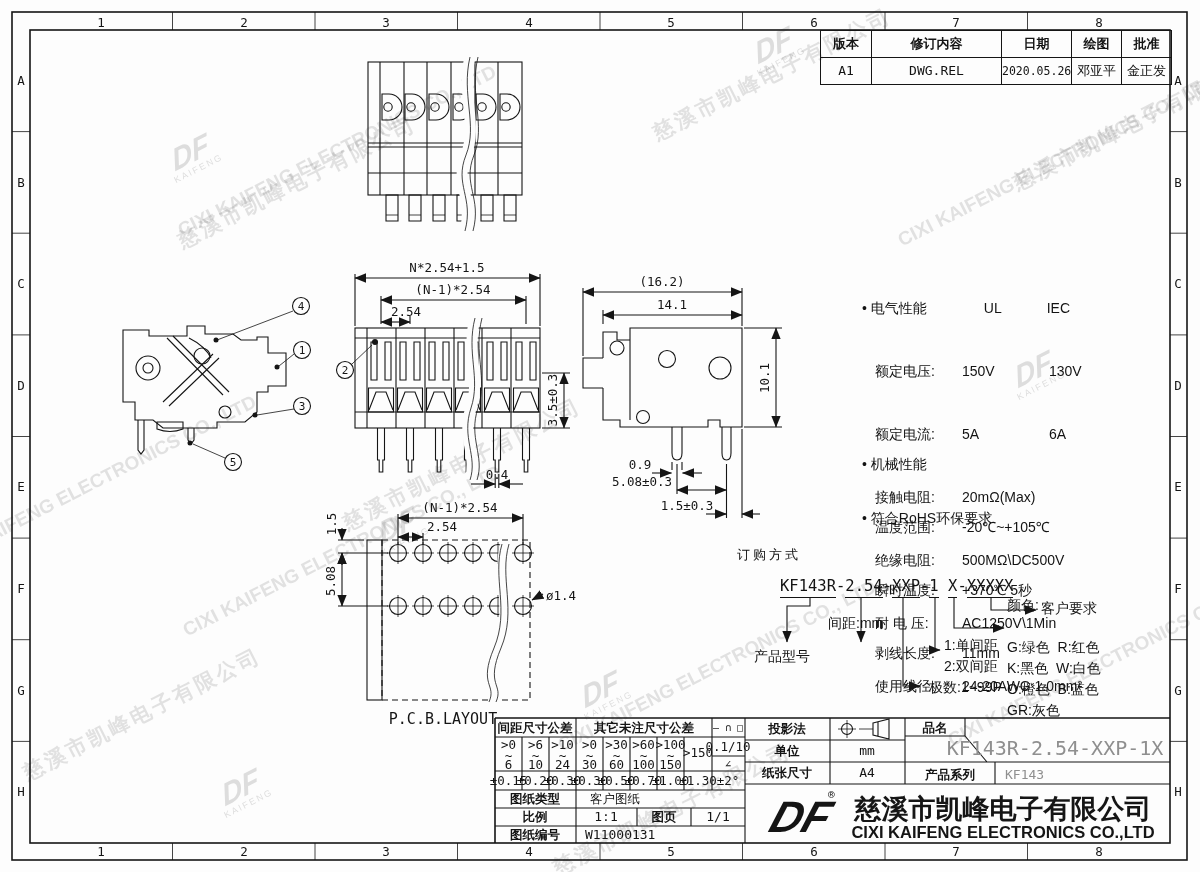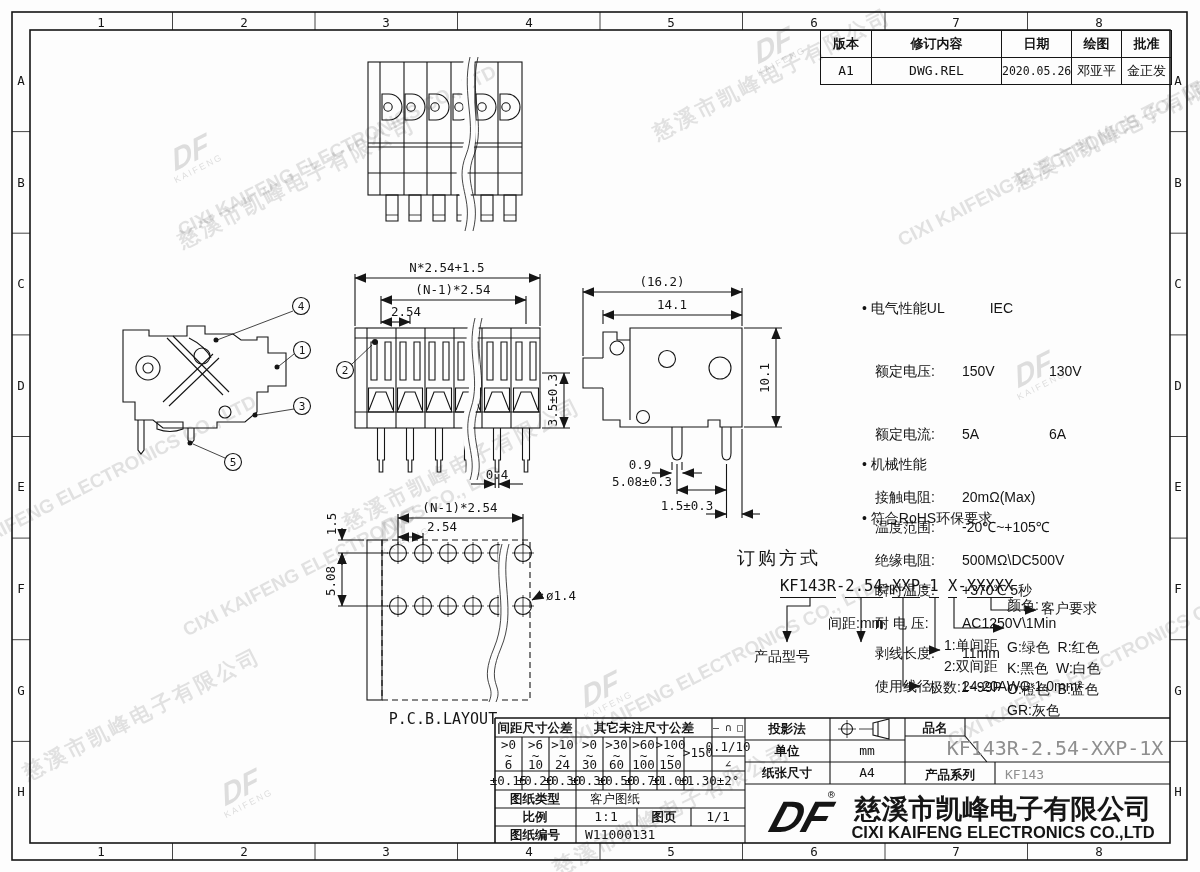--- a/index.html
+++ b/index.html
@@ -32,23 +32,23 @@
   .rev{display:grid;grid-template-columns:50px 130px 70px 50px 50px;border:1.6px solid #151515}
   .rev div{height:26px;line-height:26px;text-align:center;border-left:1px solid #151515;font-size:13px}
   .rev div:nth-child(5n+1){border-left:none}
   .rev .h{font-weight:bold}
   .rev .r2{border-top:1px solid #151515}
   .rev .dt{font:11.5px "DejaVu Sans Mono",monospace;line-height:26px}
   .sp{position:absolute;left:862px;width:305px;font-size:14px;line-height:21px;white-space:pre}
   .srow{display:flex;padding-left:13px}
   .sl{width:87px;flex:none}
   .sv{width:87px;flex:none}
-  .ulh{}
+  .ulh{margin-left:57px}
   .iech{margin-left:45px}
-  .ord-t{font-size:18px;letter-spacing:3px}
+  .ord-t{font-size:13px;letter-spacing:3px}
   .code{font:15.5px "DejaVu Sans Mono",monospace;letter-spacing:0}
   .code .u{border-bottom:1.3px solid #131313;padding-bottom:2px}
   .olb{font-size:14px;white-space:pre}
   .wm{position:absolute;white-space:nowrap;color:rgba(80,80,80,.16);transform:rotate(-27deg);
       pointer-events:none;font-weight:600}
   .wm-cn{font-size:21px;letter-spacing:3px}
   .wm-en{font-size:19px}
   .wm-mark{position:absolute;transform:rotate(-27deg);color:rgba(80,80,80,.18);text-align:center;pointer-events:none}
   .wm-df{display:block;font-style:italic;font-weight:900;font-size:30px;transform:skewX(-15deg)}
   .wm-kf{display:block;font-size:9px;letter-spacing:2px;margin-top:-4px}

